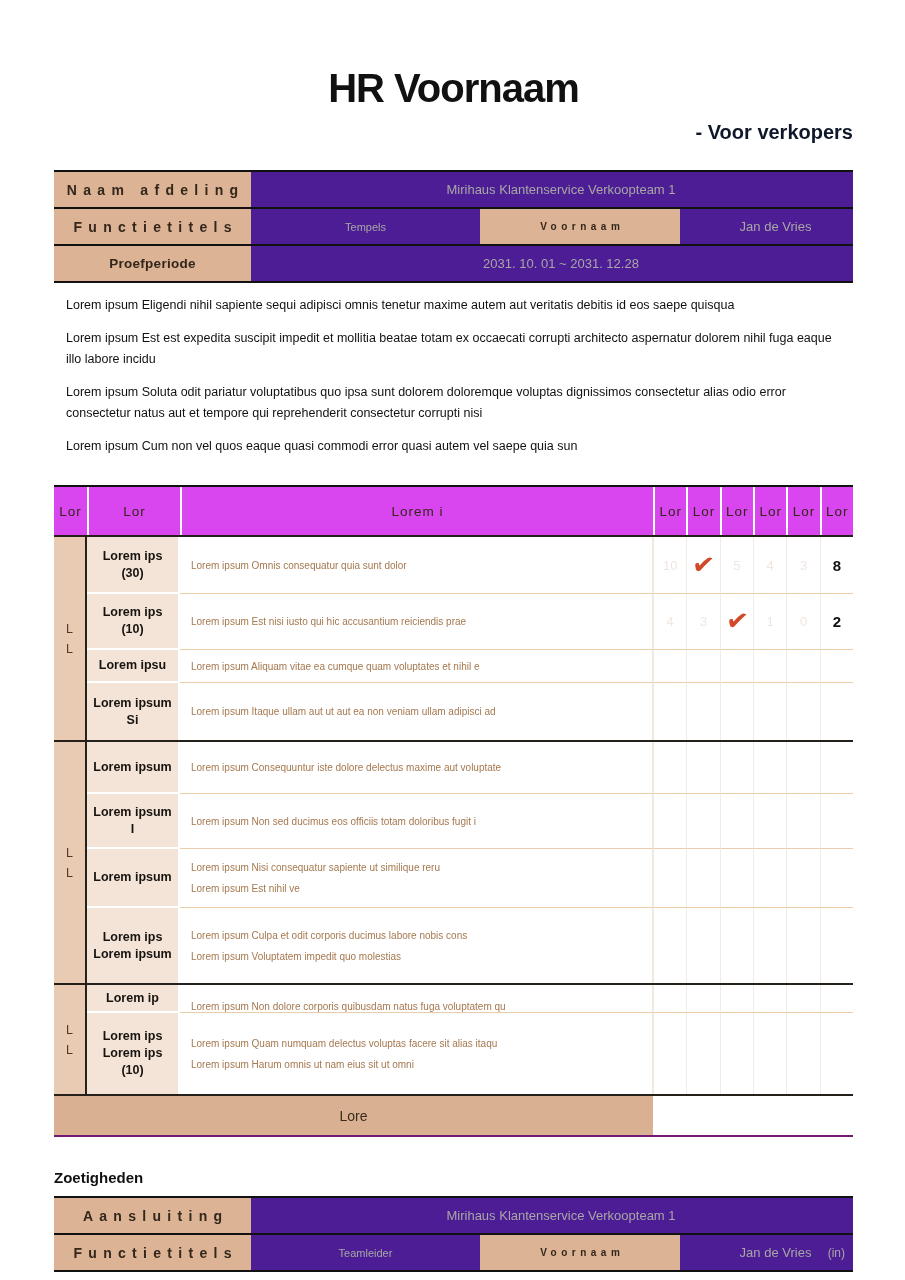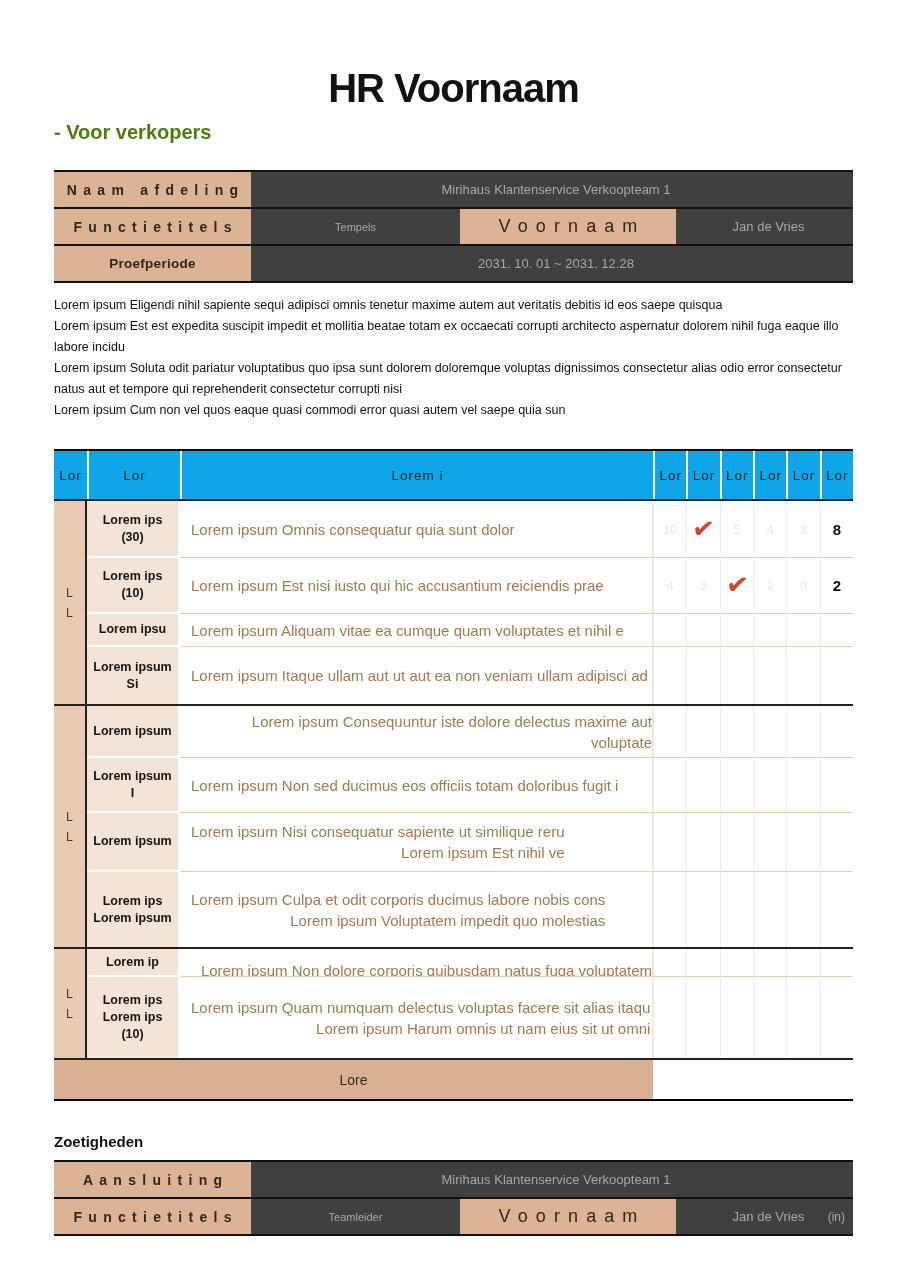--- a/index.html
+++ b/index.html
@@ -5,66 +5,66 @@
   html,body{margin:0;padding:0;}
   body{
     width:905px;height:1280px;background:#ffffff;overflow:hidden;
     font-family:"Liberation Sans","DejaVu Sans",sans-serif;color:#1a1a1a;
     position:relative;
   }
   .content{width:799px;margin-left:54px;}
 
   
   .title{margin:66px 0 0 0;text-align:center;font-size:40px;font-weight:800;letter-spacing:-1px;color:#111;}
-  .subtitle{margin:10px 0 0 0;text-align:left;font-size:20px;font-weight:700;color:#4d7c0f;}
+  .subtitle{margin:10px 0 0 0;text-align:right;font-size:20px;font-weight:700;color:#0f172a;}
 
   
   .info-table{margin-top:26px;border-top:2px solid #111;}
-  .info-row{display:flex;gap:8px;border-bottom:2px solid #111;height:35px;background:#404040;align-items:stretch;}
+  .info-row{display:flex;gap:18px;border-bottom:2px solid #111;height:35px;background:#4c1d95;align-items:stretch;}
   .info-row .cell{display:flex;align-items:center;justify-content:center;}
   .lbl{width:197px;background:#dcb394;font-weight:700;font-size:14px;color:#33261a;letter-spacing:0.45em;text-indent:0.45em;}
   .lbl.tight{letter-spacing:0.02em;text-indent:0;font-size:13.5px;}
   .val{flex:1;color:#a9a7a5;font-size:13px;}
   .val-fixed1{width:193px;color:#a9a7a5;font-size:11px;}
-  .lbl2{width:216px;background:#dcb394;font-weight:400;font-size:18px;color:#33261a;letter-spacing:0.45em;text-indent:0.45em;}
+  .lbl2{width:200px;background:#dcb394;font-weight:700;font-size:10px;color:#33261a;letter-spacing:0.45em;text-indent:0.45em;}
   .val-last{flex:1;position:relative;color:#a9a7a5;font-size:13px;}
   .val-last .suffix{position:absolute;right:8px;top:50%;transform:translateY(-50%);font-size:12px;color:#a9a7a5;}
 
   
   .intro{margin-top:12px;font-size:12.5px;line-height:21px;color:#111;}
-  .intro p{margin:0;}
+  .intro p{margin:12px;}
 
   
   .score-table{margin-top:28px;border-top:2px solid #111;}
   .sheader{display:grid;grid-template-columns:33px 93px 473px repeat(6,1fr);height:48px;
-    background:#0ea5e9;border-bottom:2px solid #26201a;}
+    background:#d946ef;border-bottom:2px solid #26201a;}
   .sheader .hcell{display:flex;align-items:center;justify-content:center;font-size:13.5px;color:#33261a;
     border-left:2px solid #fff;letter-spacing:1px;}
   .sheader .hcell:first-child{border-left:none;}
 
   .section{display:flex;border-bottom:2px solid #26201a;}
   .group-cell{width:33px;background:#e8cbb2;border-right:2px solid #26201a;display:flex;align-items:center;
     justify-content:center;font-size:12.5px;color:#4a392b;white-space:pre-line;text-align:center;line-height:20px;box-sizing:border-box;}
   .rows{flex:1;display:flex;flex-direction:column;}
   .srow{display:grid;grid-template-columns:93px 473px repeat(6,1fr);}
   .cell-item{background:#f4e4d8;display:flex;align-items:center;justify-content:center;text-align:center;
     font-weight:700;font-size:12.5px;color:#17130f;white-space:pre-line;line-height:17px;
     border-right:2px solid #fff;border-bottom:2px solid #fff;box-sizing:border-box;}
   .srow:last-child .cell-item{border-bottom:none;}
-  .cell-desc{display:flex;align-items:center;padding-left:11px;font-size:15px;color:#a5784f;
-    white-space:pre-line;line-height:21px;box-sizing:border-box;border-right:1px solid #f0e6e0;text-align:right;}
+  .cell-desc{display:flex;align-items:center;padding-left:11px;font-size:10px;color:#a5784f;
+    white-space:pre-line;line-height:21px;box-sizing:border-box;border-right:1px solid #f0e6e0;}
   .srow:not(:last-child) .cell-desc,.srow:not(:last-child) .cell-num{border-bottom:1px solid #eccdab;}
   .cell-desc.clipped{align-items:flex-start;overflow:hidden;padding-top:12px;line-height:20px;}
   .cell-num{display:flex;align-items:center;justify-content:center;box-sizing:border-box;
     border-left:1px solid #f2eae4;font-size:13px;}
   .cell-num.faint{color:#efe6e0;}
   .cell-num.final{color:#111;font-weight:600;font-size:15px;}
   .cell-num .checkmark{color:#d2492a;font-size:27px;font-weight:700;transform:rotate(6deg);line-height:1;}
 
-  .sfooter{display:flex;height:39px;border-bottom:2px solid #000000;}
+  .sfooter{display:flex;height:39px;border-bottom:2px solid #701a75;}
   .sfooter .f-label{width:599px;background:#d9b192;display:flex;align-items:center;justify-content:center;
     font-size:14px;color:#3a2c1d;box-sizing:border-box;}
   .sfooter .f-empty{flex:1;background:#fff;}
 
   
   .section-heading{margin:32px 0 10px 0;font-size:15px;font-weight:700;color:#111;}
   .bottom-table{margin-top:0;border-top:2px solid #111;text-align:center;}
 </style>
 </head>
 <body>

